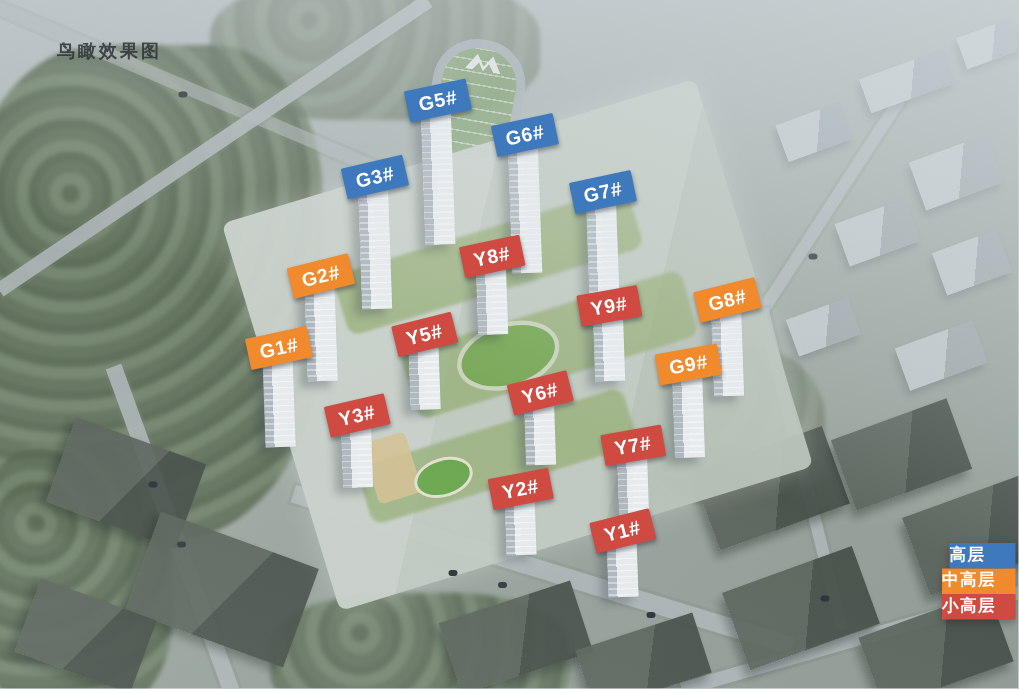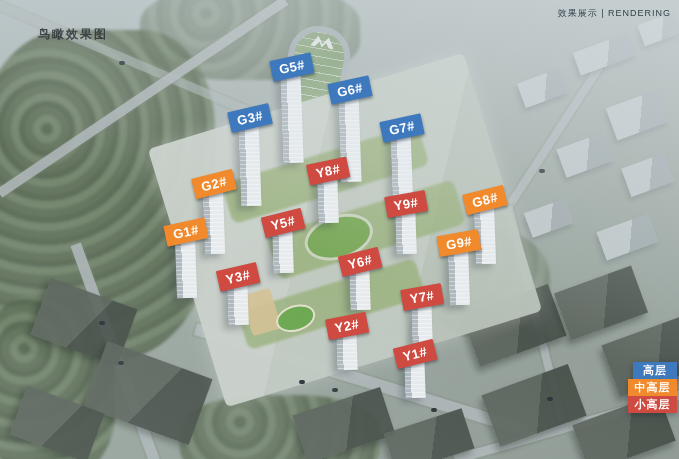--- a/index.html
+++ b/index.html
@@ -82,21 +82,21 @@
   
   .title-left{left:38px;top:26px;z-index:40;font-size:12px;color:#2e3338;
     font-weight:bold;letter-spacing:2px;opacity:.85;}
   .title-right{right:8px;top:7px;z-index:40;font-size:9px;color:#25303d;
     letter-spacing:1px;opacity:.9;}
 
   
   .legend{left:628px;top:362px;z-index:40;width:50px;
     filter:drop-shadow(0 2px 3px rgba(20,30,40,.4));}
   .legend-row{position:static;display:block;width:49px;height:17px;line-height:17px;
-    color:#fff;font-size:11px;font-weight:bold;text-align:center;letter-spacing:1px;}
+    color:#fff;font-size:11px;font-weight:bold;text-align:left;letter-spacing:1px;}
   .legend-row.first{width:44px;margin-left:5px;}
 </style>
 </head>
 <body>
 
 <div class="canvas">
 
   <div class="bg-base"></div>
 
   <div class="mottle forest-left"></div>
@@ -182,21 +182,20 @@
       <div class="tag" style="left: 406px; top: 204px; background: rgb(207, 74, 64); transform: translate(-50%, -50%) rotate(-10deg);">Y9#</div>
       <div class="tag" style="left: 283px; top: 223px; background: rgb(207, 74, 64); transform: translate(-50%, -50%) rotate(-14deg);">Y5#</div>
       <div class="tag" style="left: 360px; top: 262px; background: rgb(207, 74, 64); transform: translate(-50%, -50%) rotate(-14deg);">Y6#</div>
       <div class="tag" style="left: 238px; top: 277px; background: rgb(207, 74, 64); transform: translate(-50%, -50%) rotate(-13deg);">Y3#</div>
       <div class="tag" style="left: 422px; top: 297px; background: rgb(207, 74, 64); transform: translate(-50%, -50%) rotate(-10deg);">Y7#</div>
       <div class="tag" style="left: 347px; top: 326px; background: rgb(207, 74, 64); transform: translate(-50%, -50%) rotate(-11deg);">Y2#</div>
       <div class="tag" style="left: 415px; top: 354px; background: rgb(207, 74, 64); transform: translate(-50%, -50%) rotate(-14deg);">Y1#</div>
     </div>
 
   <div class="title-left">鸟瞰效果图</div>
-  <div class="title-right">效果展示 | RENDERING</div>
 
   <div class="legend" id="legend">
       <div class="legend-row first" style="background: rgb(62, 121, 190);">高层</div>
       <div class="legend-row" style="background: rgb(240, 138, 45);">中高层</div>
       <div class="legend-row" style="background: rgb(207, 74, 64);">小高层</div>
     </div>
 
 </div>
 
 </body></html>

